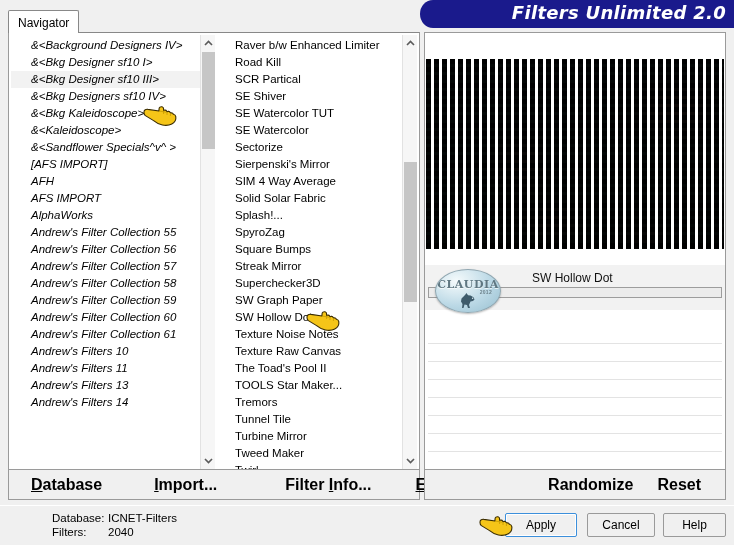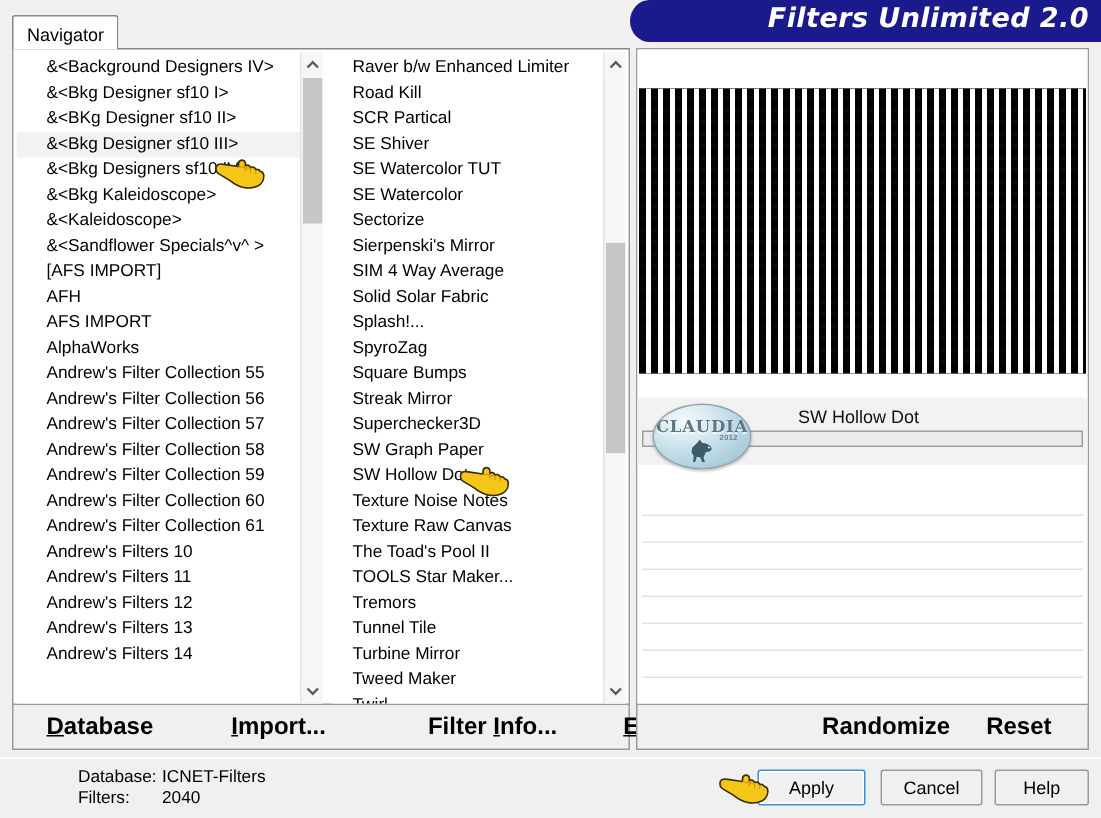--- a/index.html
+++ b/index.html
@@ -76,21 +76,21 @@
     border-top: 1px solid #888;
   }
 
   
   .listbox {
     position: absolute;
     top: 2px;
     background: #ffffff;
     overflow: hidden;
   }
-  #list-left  { left: 2px;   width: 204px; height: 434px; }
+  #list-left  { left: 2px;   width: 204px; height: 434px; font-style: italic; }
   #list-right { left: 212px; width: 196px; height: 434px; }
 
   .list-items {
     position: absolute;
     left: 0; top: 2px; right: 15px; bottom: 0;
     overflow: hidden;
   }
   .list-item {
     height: 17px;
     line-height: 17px;
@@ -337,40 +337,38 @@
     <div class="tab">Presets</div>
     <div class="tab">About</div>
   </div>
 
   <div id="leftpanel">
 
     <div class="listbox" id="list-left">
       <div class="list-items" id="cat-items">
           <div class="list-item">&amp;&lt;Background Designers IV&gt;</div>
           <div class="list-item">&amp;&lt;Bkg Designer sf10 I&gt;</div>
-          <div class="list-item">&amp;&lt;BKg Designer sf10 II&gt;</div>
           <div class="list-item hover">&amp;&lt;Bkg Designer sf10 III&gt;</div>
           <div class="list-item">&amp;&lt;Bkg Designers sf10 IV&gt;</div>
           <div class="list-item">&amp;&lt;Bkg Kaleidoscope&gt;</div>
           <div class="list-item">&amp;&lt;Kaleidoscope&gt;</div>
           <div class="list-item">&amp;&lt;Sandflower Specials^v^ &gt;</div>
           <div class="list-item">[AFS IMPORT]</div>
           <div class="list-item">AFH</div>
           <div class="list-item">AFS IMPORT</div>
           <div class="list-item">AlphaWorks</div>
           <div class="list-item">Andrew's Filter Collection 55</div>
           <div class="list-item">Andrew's Filter Collection 56</div>
           <div class="list-item">Andrew's Filter Collection 57</div>
           <div class="list-item">Andrew's Filter Collection 58</div>
           <div class="list-item">Andrew's Filter Collection 59</div>
           <div class="list-item">Andrew's Filter Collection 60</div>
           <div class="list-item">Andrew's Filter Collection 61</div>
           <div class="list-item">Andrew's Filters 10</div>
           <div class="list-item">Andrew's Filters 11</div>
-          <div class="list-item">Andrew's Filters 12</div>
           <div class="list-item">Andrew's Filters 13</div>
           <div class="list-item">Andrew's Filters 14</div>
         </div>
       <div class="vscroll">
         <div class="sb-btn up">
           <svg width="9" height="6" viewBox="0 0 9 6">
               <path d="M1 5 L4.5 1.4 L8 5" stroke="#5b5b5b" stroke-width="1.6" fill="none"></path>
             </svg>
         </div>
         <div class="sb-thumb" style="top:17px;height:97px;"></div>

